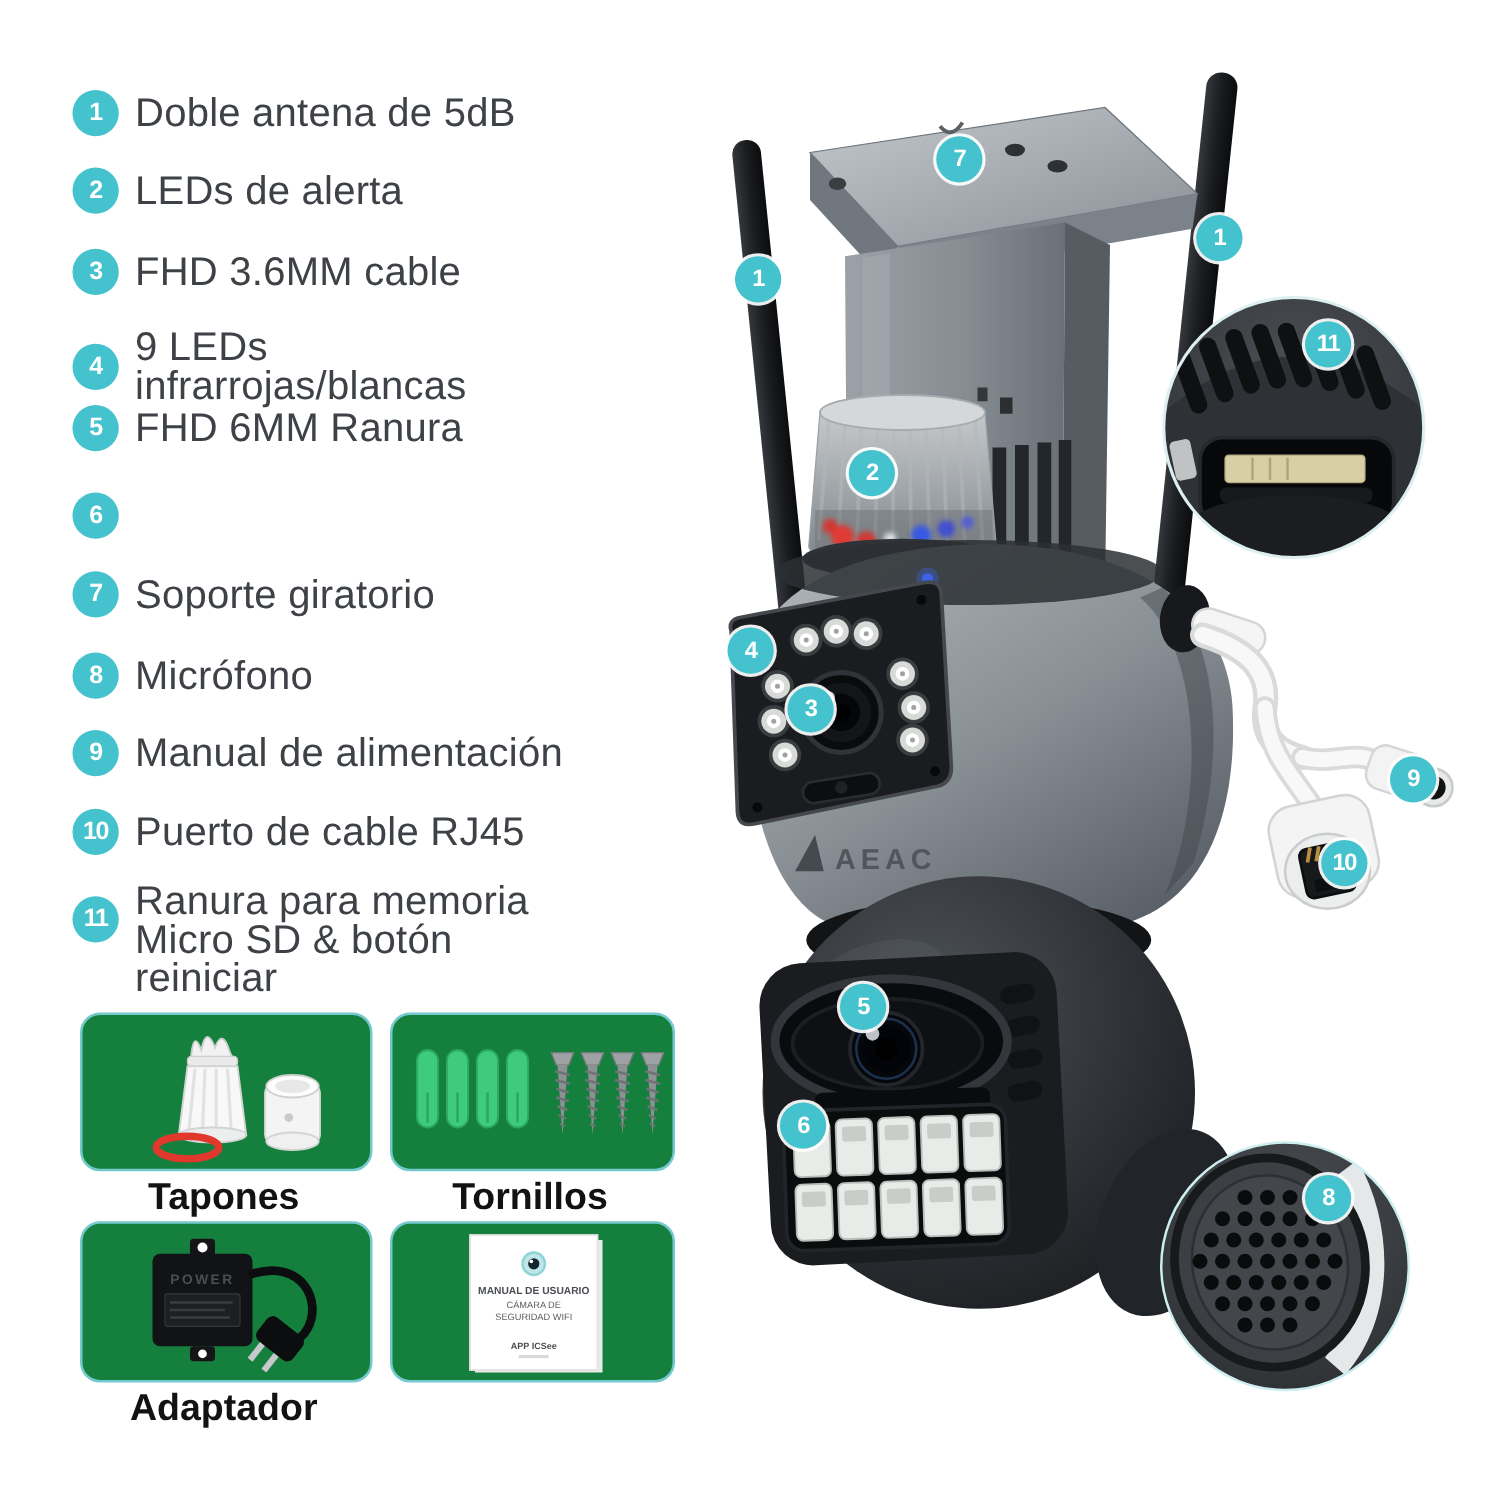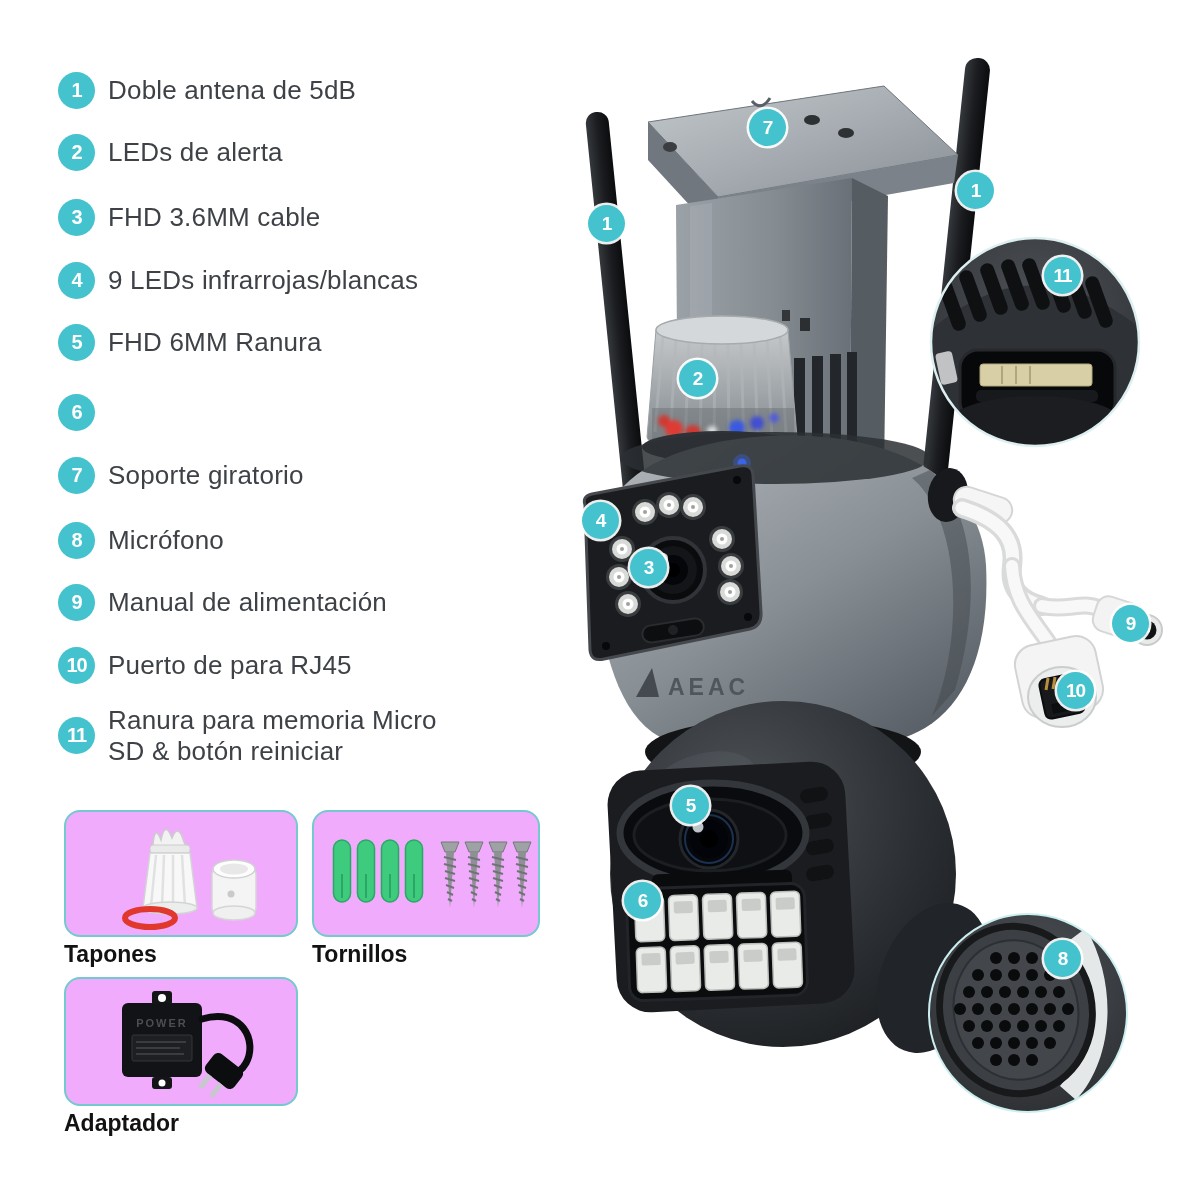--- a/index.html
+++ b/index.html
@@ -4,30 +4,30 @@
 <style>
   html,body{margin:0;padding:0;background:#fff;font-family:"Liberation Sans",sans-serif;}
   .canvas{position:relative;width:1200px;height:1188px;background:#ffffff;overflow:hidden;}
 
   
   .feature-row{position:absolute;left:58px;display:flex;align-items:center;gap:13px;width:420px;}
   .feature-row.two-line{align-items:flex-start;}
   .badge{width:37px;height:37px;border-radius:50%;background:#44c2cd;color:#fff;
          font-weight:700;font-size:20px;display:flex;align-items:center;justify-content:center;
          flex:none;letter-spacing:-1px;}
-  .feature-label{font-size:26px;color:#3e4247;line-height:31px;letter-spacing:.2px;}
+  .feature-label{font-size:32px;color:#3e4247;line-height:31px;letter-spacing:.2px;}
 
   
   .img-badge{position:absolute;width:37px;height:37px;border-radius:50%;background:#44c2cd;color:#fff;
              font-weight:700;font-size:19px;display:flex;align-items:center;justify-content:center;
              letter-spacing:-1px;box-shadow:0 0 0 2.5px rgba(255,255,255,.92);z-index:5;}
 
   
-  .acc-box{position:absolute;border:2px solid #74c9cf;border-radius:16px;background:#f0abfc;overflow:hidden;}
-  .acc-label{position:absolute;font-size:23px;font-weight:700;color:#121212;}
+  .acc-box{position:absolute;border:2px solid #74c9cf;border-radius:16px;background:#15803d;overflow:hidden;}
+  .acc-label{position:absolute;font-size:30px;font-weight:700;color:#121212;text-align:center;}
 
   .photo{position:absolute;left:0;top:0;z-index:1;}
 </style>
 </head>
 <body>
 
 <div class="canvas">
 
   <svg class="photo" width="1200" height="1188" viewBox="0 0 1200 1188">
     <defs>
@@ -425,21 +425,21 @@
   <div class="feature-row" style="top:522px">
     <div class="badge">8</div>
     <div class="feature-label">Micrófono</div>
   </div>
   <div class="feature-row" style="top:584px">
     <div class="badge">9</div>
     <div class="feature-label">Manual de alimentación</div>
   </div>
   <div class="feature-row" style="top:647px">
     <div class="badge">10</div>
-    <div class="feature-label">Puerto de para RJ45</div>
+    <div class="feature-label">Puerto de cable RJ45</div>
   </div>
   <div class="feature-row two-line" style="top:705px">
     <div class="badge" style="margin-top:12px">11</div>
     <div class="feature-label" style="width:352px">Ranura para memoria Micro SD &amp; botón reiniciar</div>
   </div>
 
   <div class="acc-box" style="left:64px;top:810px;width:230px;height:123px">
     <svg width="230" height="123" viewBox="0 0 230 123">
       <path d="M 87 32 Q 89 12 95 28 Q 99 8 106 26 Q 112 10 118 30 L 120 34 L 87 34 Z" fill="#f1f2f1" stroke="#cbcdcc" stroke-width="1.5"></path>
       <rect x="84" y="33" width="40" height="8" rx="3" fill="#e9eae9" stroke="#cccecd" stroke-width="1"></rect>
@@ -518,14 +518,28 @@
       <path d="M 136 40 C 176 28 192 62 180 84 C 172 98 160 96 152 90" stroke="#0c0d0f" stroke-width="7" fill="none" stroke-linecap="round"></path>
       <g transform="rotate(38 158 92)">
         <rect x="140" y="80" width="36" height="24" rx="6" fill="#0c0d0f"></rect>
         <rect x="147" y="104" width="5" height="16" fill="#c6c9cb"></rect>
         <rect x="161" y="104" width="5" height="16" fill="#c6c9cb"></rect>
       </g>
     </svg>
   </div>
   <div class="acc-label" style="left:64px;top:1110px;width:230px">Adaptador</div>
 
+  <div class="acc-box" style="left:312px;top:977px;width:224px;height:125px">
+    <svg width="224" height="125" viewBox="0 0 224 125">
+      <rect x="66" y="13" width="102" height="106" fill="#e8e9e9"></rect>
+      <rect x="62" y="9" width="102" height="108" fill="#ffffff" stroke="#e2e3e3" stroke-width="1.5"></rect>
+      <circle cx="113" cy="32" r="9" fill="#bfe7e9" stroke="#8fd4d8" stroke-width="2"></circle>
+      <circle cx="113" cy="32" r="4.5" fill="#15262e"></circle>
+      <circle cx="111" cy="30" r="1.5" fill="#ffffff"></circle>
+      <text x="113" y="56" text-anchor="middle" font-size="8.2" font-weight="bold" fill="#4a4e52">MANUAL DE USUARIO</text>
+      <text x="113" y="67" text-anchor="middle" font-size="7.4" fill="#5a5e62">CÁMARA DE</text>
+      <text x="113" y="77" text-anchor="middle" font-size="7.4" fill="#5a5e62">SEGURIDAD WIFI</text>
+      <text x="113" y="100" text-anchor="middle" font-size="7.2" font-weight="bold" fill="#4a4e52">APP ICSee</text>
+      <rect x="101" y="105" width="24" height="2.5" fill="#d8d9d9"></rect>
+    </svg>
+  </div>
 
 </div>
 
 </body></html>

